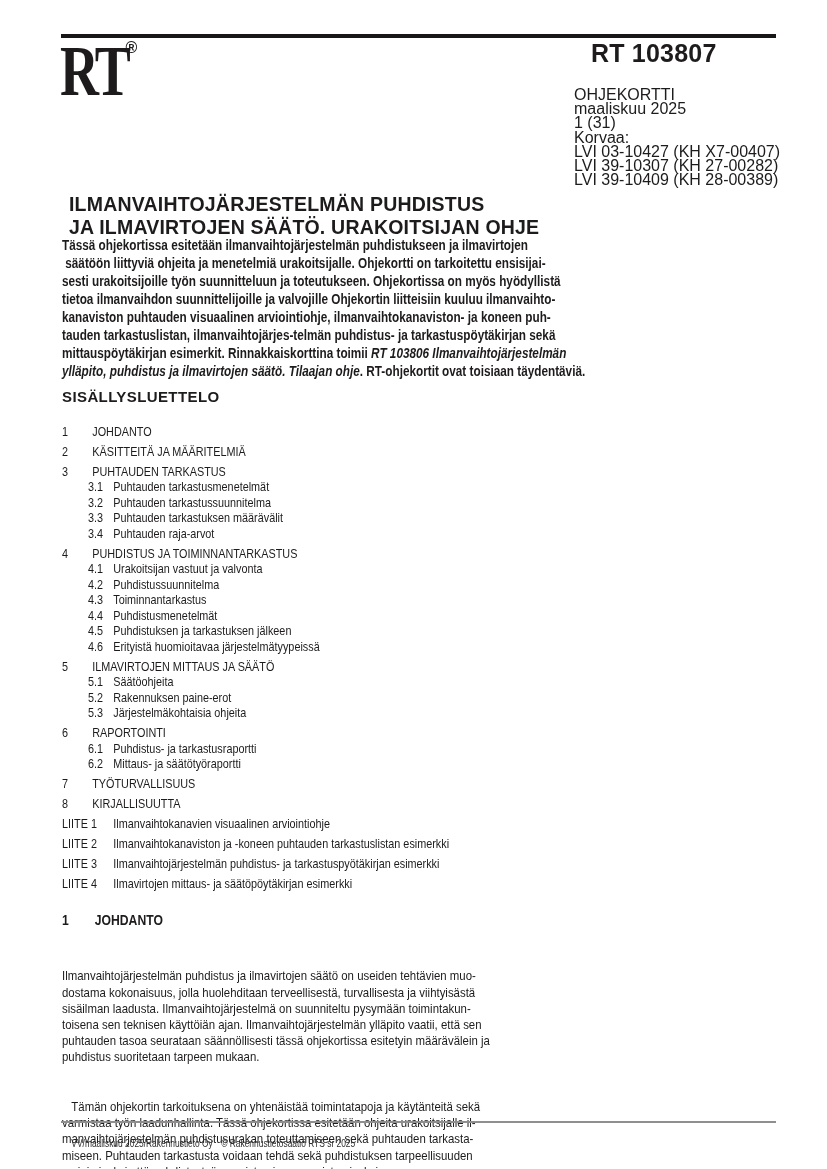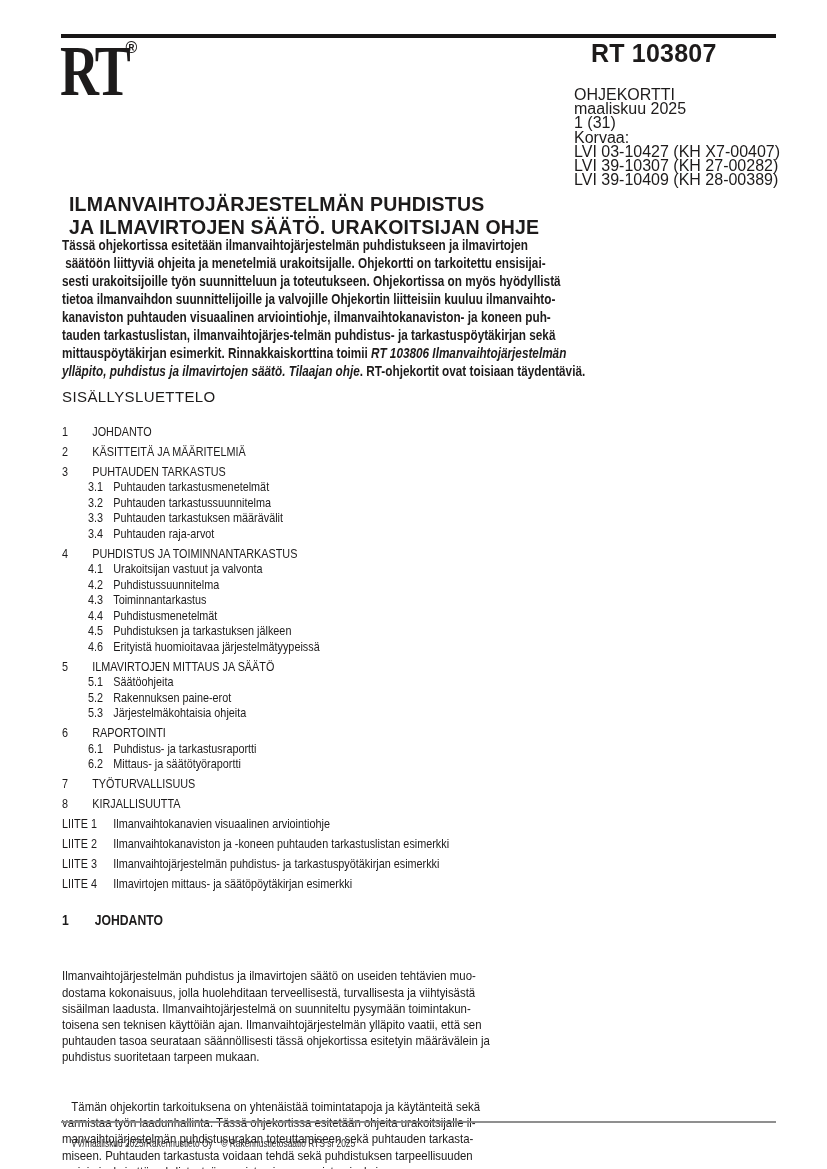--- a/index.html
+++ b/index.html
@@ -23,21 +23,21 @@
   #header-meta { left:574px; top:88px; font-size:16px; line-height:14.2px; white-space:pre-line; }
 
   
   #page-title { left:61px; top:193px; font-size:19.5px; font-weight:bold; line-height:23px;
                 letter-spacing:0.2px; white-space:pre-line;margin-left:8px; }
   #lead { left:62px; top:236px; font-size:14px; font-weight:bold; line-height:18px;
           white-space:pre; }
   #lead .lead-italic { font-style:italic; }
 
   
-  #toc-heading { left:62px; top:388px; font-size:15px; font-weight:normal; letter-spacing:0.4px; }
+  #toc-heading { left:62px; top:388px; font-size:15px; font-weight:bold; letter-spacing:0.4px; }
   #toc-list { left:62px; top:419px; width:740px; font-size:12.9px; }
   .toc-row { display:grid; line-height:15.5px; grid-template-columns:36px 1fr; }
   .toc-row.top { margin-top:4.5px; }
   .toc-row.sub { padding-left:31px; grid-template-columns:30px 1fr; }
   .toc-row.appendix { margin-top:4.5px; grid-template-columns:61px 1fr; }
 
   
   #section1-heading { left:62px; top:912px; font-size:14.5px; font-weight:bold;
                       display:grid; grid-template-columns:39px 1fr; width:400px; }
   #section1-body { left:62px; top:936px; font-size:13.6px; line-height:16.2px; white-space:pre; }

